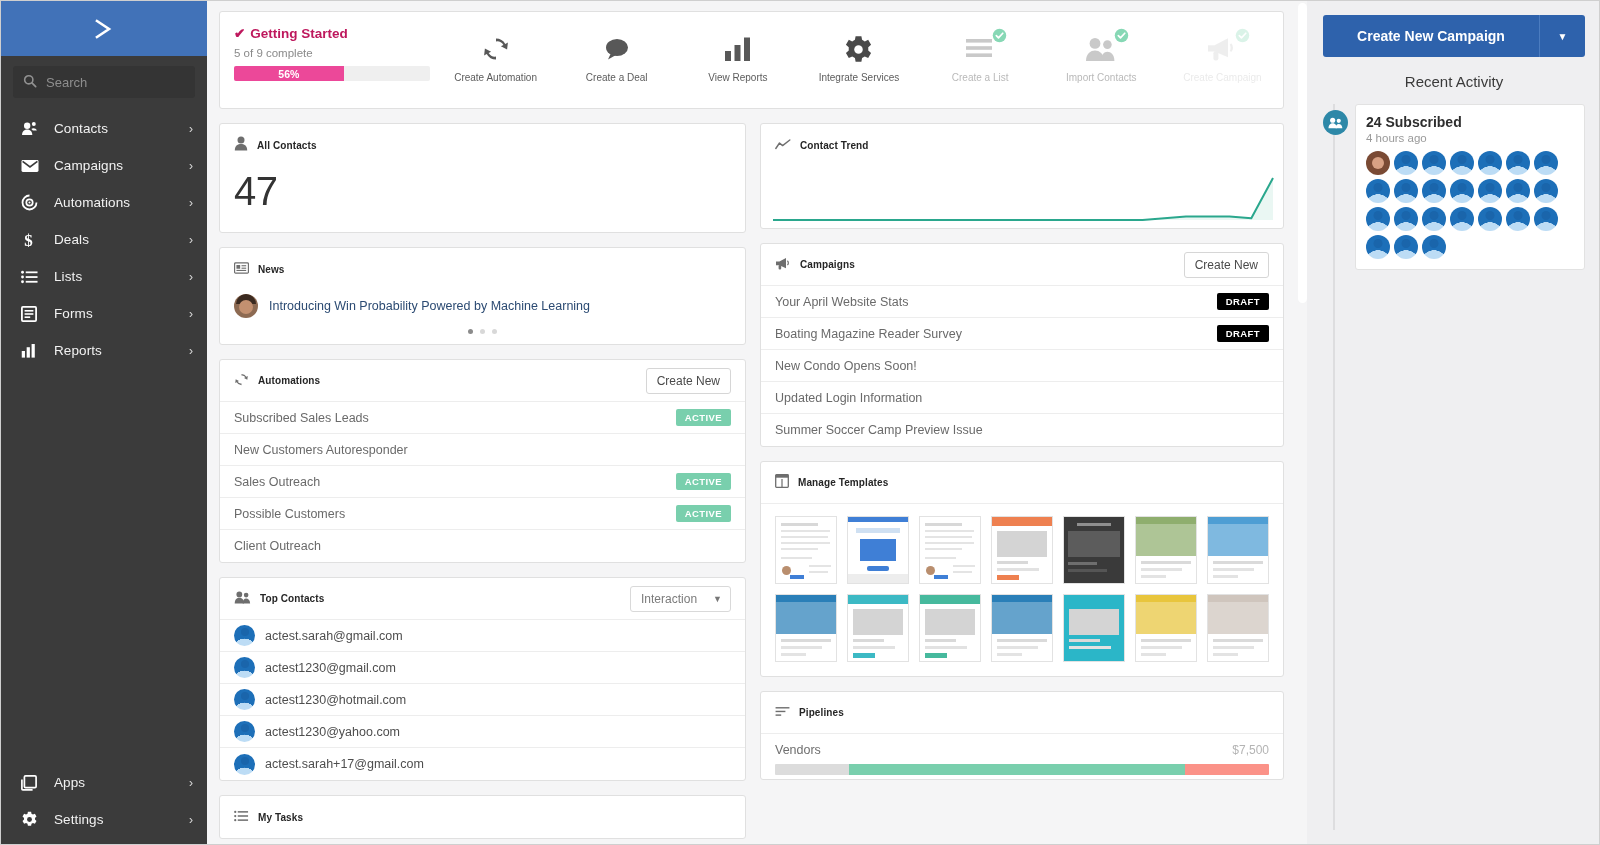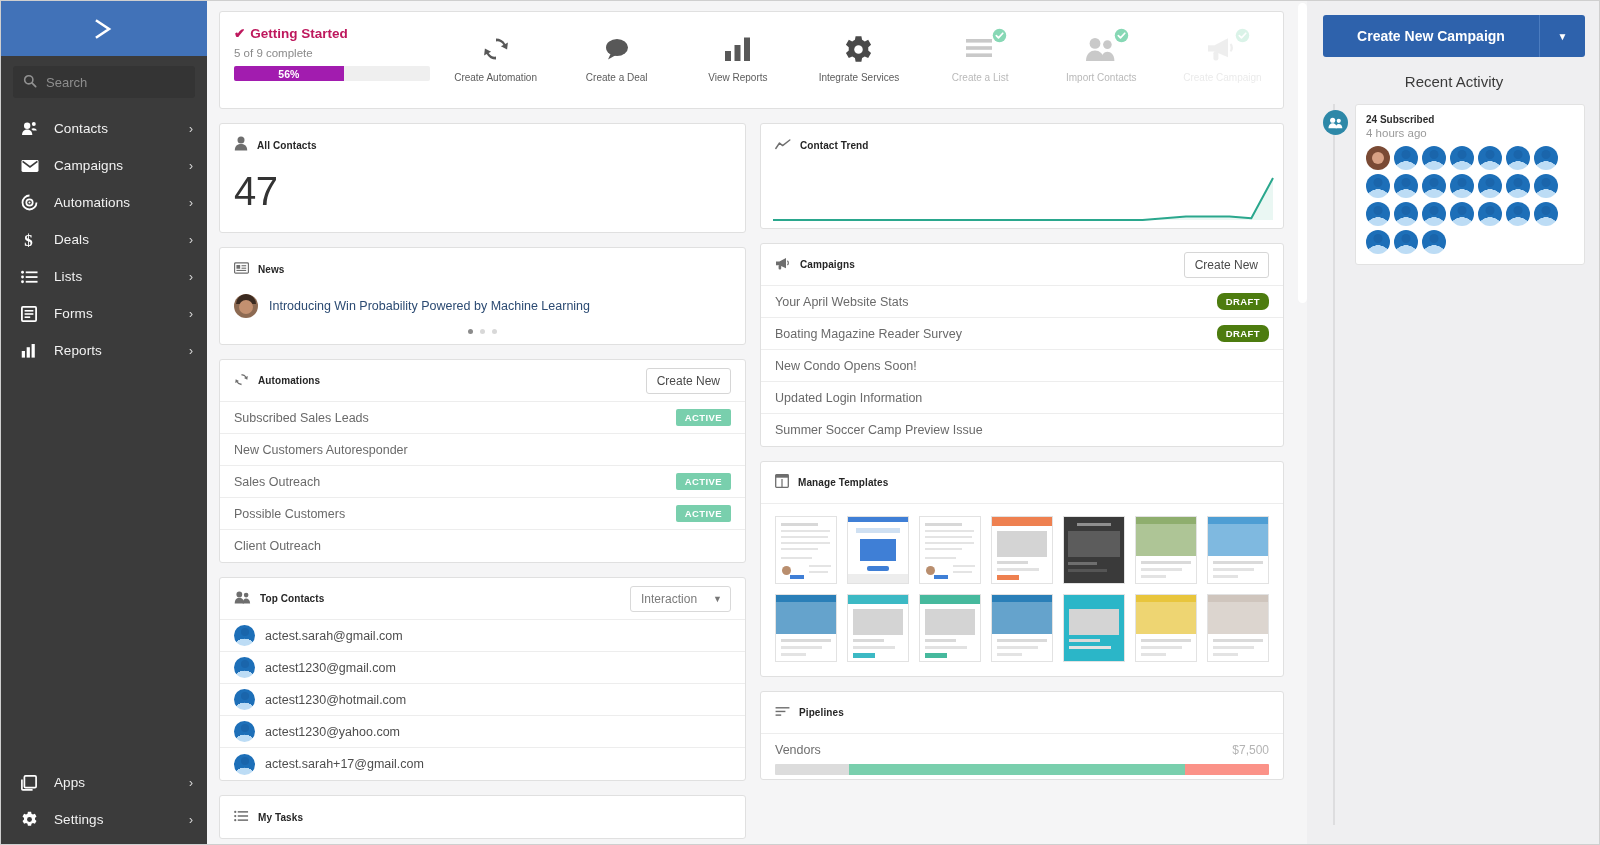--- a/index.html
+++ b/index.html
@@ -100,21 +100,21 @@
   }
   .gs-left { width: 215px; padding: 13px 0 0 14px; flex: 0 0 215px; }
   .gs-title { font-size: 13.5px; font-weight: bold; color: #be185d; }
   .gs-title .ck { margin-right: 5px; }
   .gs-sub { font-size: 11.5px; color: #8a8a8a; margin-top: 6px; }
   .gs-bar {
     margin-top: 7px; height: 15px; width: 196px;
     background: #efefef; border-radius: 2px; overflow: hidden;
   }
   .gs-fill {
-    height: 100%; background: #a21caf;
+    height: 100%; background: #ec4899;
     display: flex; align-items: center; justify-content: center;
     color: #fff; font-size: 10.5px; font-weight: bold;
   }
   .gs-steps { flex: 1 1 auto; display: flex; align-items: flex-start; }
   .gs-step {
     flex: 1 1 0; display: flex; flex-direction: column;
     align-items: center; padding-top: 20px;
     cursor: pointer; position: relative;
   }
   .gs-step .gs-icon { position: relative; height: 34px; display:flex; align-items:center; }
@@ -167,21 +167,21 @@
     border-bottom: 1px solid #ededed;
     font-size: 12.5px; color: #6a6a6a; cursor: pointer;
   }
   .row:last-child { border-bottom: 0; }
   .row .rspacer { flex: 1 1 auto; }
   .badge {
     font-size: 9.5px; font-weight: bold; color: #fff;
     padding: 3px 9px; border-radius: 2px; letter-spacing: .4px;
   }
   .badge.active { background: #79cfad; }
-  .badge.draft { background: #4d7c0f; border-radius: 7px; }
+  .badge.draft { background: #000000; }
 
   
   .sel {
     display: flex; align-items: center; gap: 16px;
     border: 1px solid #d9d9d9; background: #fff;
     border-radius: 3px; padding: 5px 8px 5px 10px;
     font-size: 12px; color: #7b7b7b; cursor: pointer; min-width: 94px;
   }
   .sel .caret { margin-left: auto; color: #777; font-size: 9px; }
   .contact-row {
@@ -269,21 +269,21 @@
     position: absolute; left: -22px; top: 6px;
     width: 25px; height: 25px; border-radius: 50%;
     background: #2d88a8; display: flex;
     align-items: center; justify-content: center;
     z-index: 2;
   }
   .ra-card {
     background: #fff; border: 1px solid #e2e2e2; border-radius: 3px;
     padding: 9px 10px 10px 10px; width: 100%; margin-left: 10px;
   }
-  .ra-head { font-size: 10px; font-weight: bold; color: #2e2e2e; }
+  .ra-head { font-size: 14px; font-weight: bold; color: #2e2e2e; }
   .ra-time { font-size: 11.5px; color: #9a9a9a; margin-top: 2px; }
   .ra-avs { display: flex; flex-wrap: wrap; gap: 4px; margin-top: 7px; }
   .ra-av {
     width: 24px; height: 24px; border-radius: 50%;
     background: #1d6fb8;
     background-image: radial-gradient(circle at 50% 118%, #bcdcf5 0 42%, rgba(0,0,0,0) 43%);
     position: relative; overflow: hidden;
   }
   .ra-av::after {
     content: ""; position: absolute; left: 50%; top: 4px;

